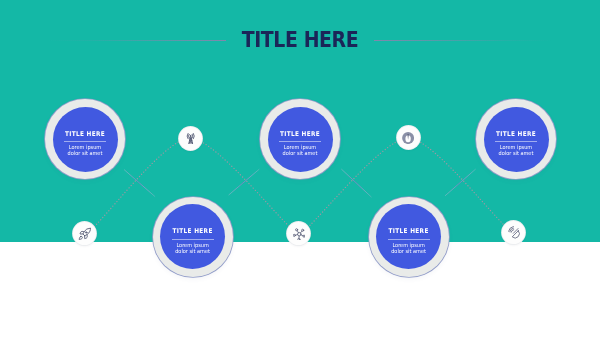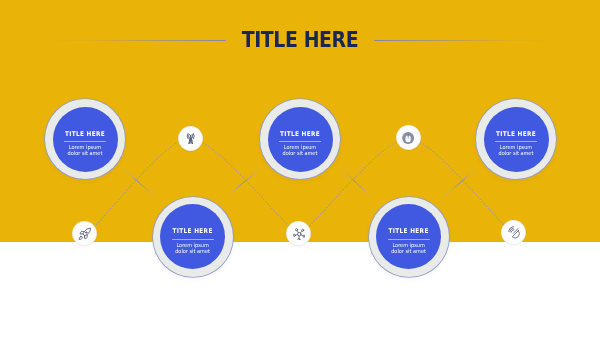--- a/index.html
+++ b/index.html
@@ -1,19 +1,19 @@
 <!DOCTYPE html>
 <html><head>
 <meta charset="utf-8">
 <style>
   html,body{margin:0;padding:0;}
   body{width:600px;height:337px;background:#ffffff;overflow:hidden;
        font-family:"DejaVu Sans Condensed","DejaVu Sans",sans-serif;
        -webkit-font-smoothing:antialiased;}
-  #stage{position:relative;width:600px;height:242px;background:#eab308;}
+  #stage{position:relative;width:600px;height:242px;background:#14b8a6;}
 
   
   .title-wrap{position:absolute;left:0;top:29px;width:600px;height:28px;}
   .title-line{position:absolute;top:11px;height:1px;}
   .title-line.left{left:48px;width:178px;
        background:linear-gradient(to right,rgba(130,135,173,0) 0%,rgba(130,135,173,.13) 25%,#8287ad 100%);}
   .title-line.right{left:374px;width:178px;
        background:linear-gradient(to left,rgba(130,135,173,0) 0%,rgba(130,135,173,.13) 25%,#8287ad 100%);}
   .title-text{position:absolute;left:0;top:0;width:600px;text-align:center;
        font-size:21px;font-weight:bold;letter-spacing:-0.4px;color:#1b2658;line-height:22px;}

